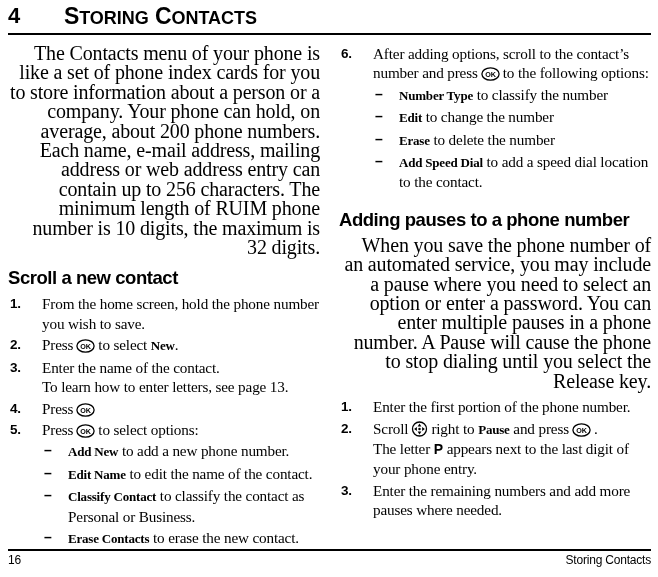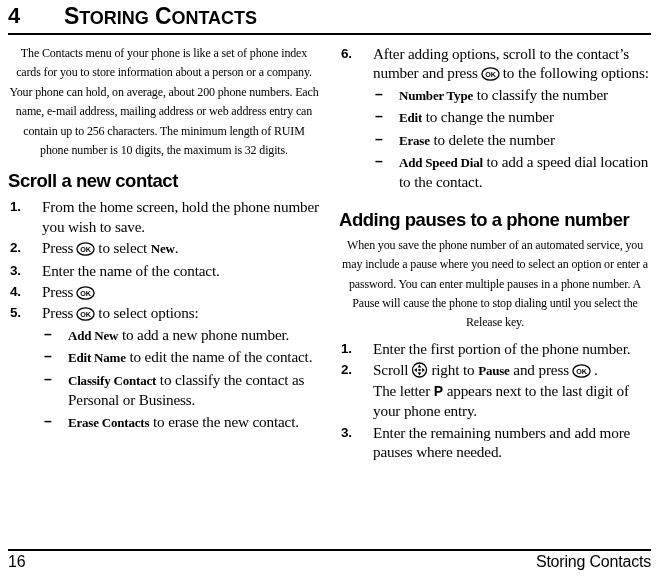--- a/index.html
+++ b/index.html
@@ -69,23 +69,23 @@
     position: absolute;
     top: 0;
     width: 312px;
   }
   .col-left  { left: 0; }
   .col-right { left: 331px; }
 
   
   p.para {
     margin: 0 0 6px 0;
-    font-size: 12px;
-    line-height: 19.4px;
-    text-align: center;
+    font-size: 20px;
+    line-height: 19.4px;
+    text-align: right;
     letter-spacing: -0.15px;
   }
   h2.section-heading {
     margin: 9px 0 5px 0;
     font-family: "Liberation Sans", "DejaVu Sans", sans-serif;
     font-weight: bold;
     font-size: 18.5px;
     line-height: 23px;
     letter-spacing: -0.45px;
   }
@@ -167,21 +167,21 @@
     height: 1.5px;
     background: #000000;
   }
   .footer {
     position: absolute;
     left: 8px;
     top: 553px;
     width: 643px;
     height: 20px;
     font-family: "Liberation Sans", "DejaVu Sans", sans-serif;
-    font-size: 16px;
+    font-size: 12px;
     letter-spacing: -0.2px;
   }
   .footer-page-number {
     position: absolute;
     left: 0;
     top: 0;
   }
   .footer-chapter-name {
     position: absolute;
     right: 0;
@@ -216,20 +216,21 @@
         <span class="marker">2.</span>
         <span>Press</span><span class="key-icon"><svg width="19" height="14" viewBox="0 0 19 14">
               <ellipse cx="9.5" cy="7" rx="8.6" ry="6.2" fill="none" stroke="#000" stroke-width="1.3"></ellipse>
               <text x="9.5" y="10.2" font-family="Liberation Sans, sans-serif" font-size="7.2" font-weight="bold" text-anchor="middle" fill="#000">OK</text>
             </svg></span><span>to select</span> <span class="ui-label">New</span><span>.</span>
       </li>
 
       <li class="step">
         <span class="marker">3.</span>
         <span>Enter the name of the contact.</span>
+        <span class="sub-line">To learn how to enter letters, see page 13.</span>
       </li>
 
       <li class="step">
         <span class="marker">4.</span>
         <span>Press</span><span class="key-icon"><svg width="19" height="14" viewBox="0 0 19 14">
               <ellipse cx="9.5" cy="7" rx="8.6" ry="6.2" fill="none" stroke="#000" stroke-width="1.3"></ellipse>
               <text x="9.5" y="10.2" font-family="Liberation Sans, sans-serif" font-size="7.2" font-weight="bold" text-anchor="middle" fill="#000">OK</text>
             </svg></span>
       </li>
 

